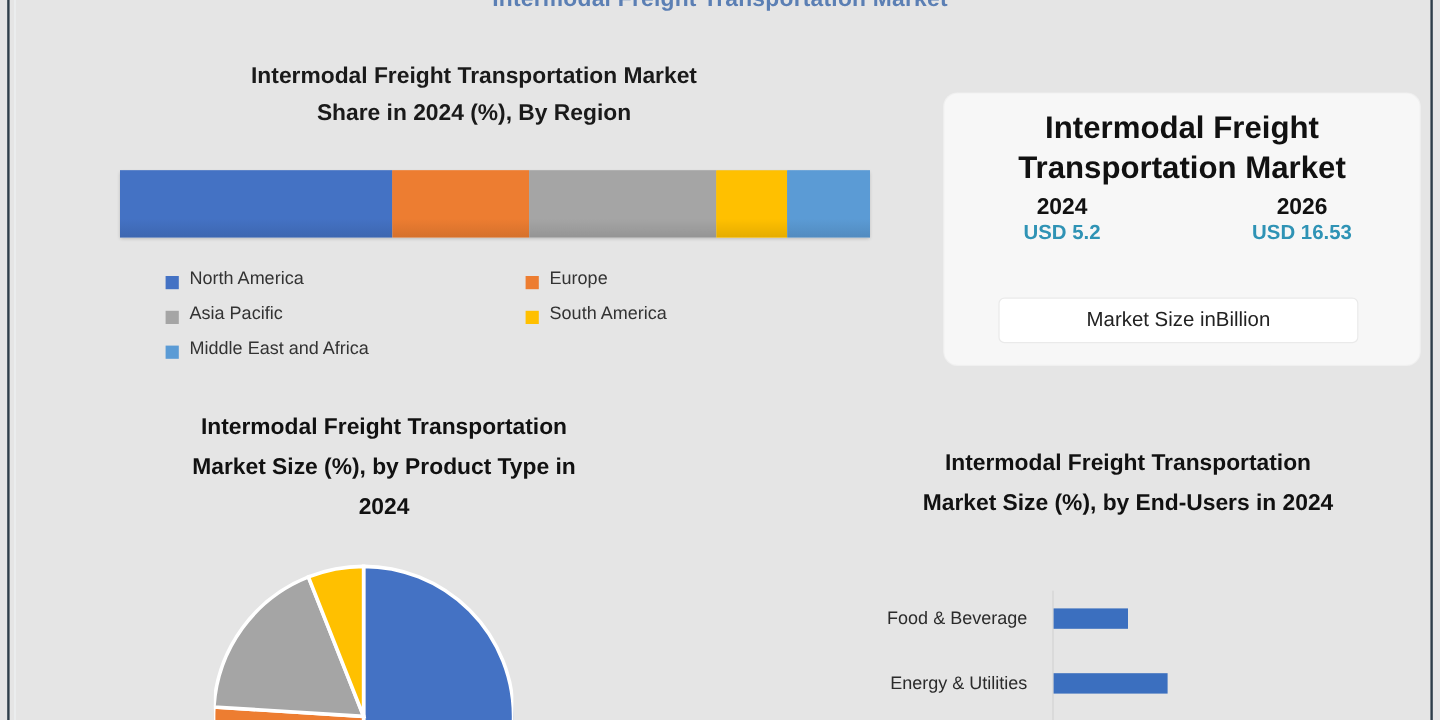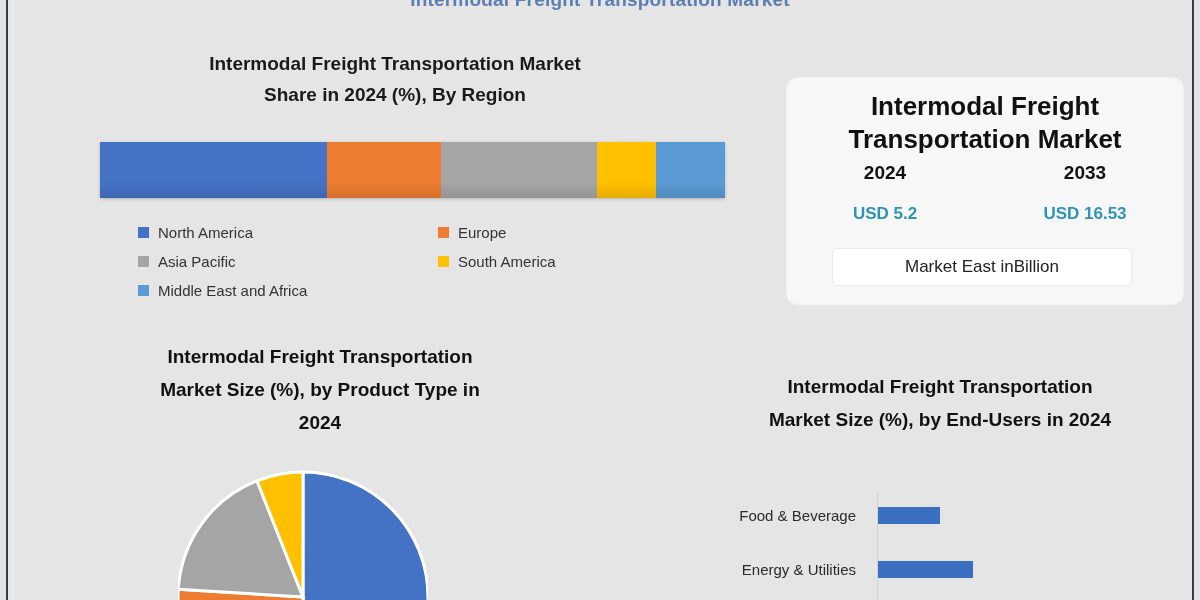--- a/index.html
+++ b/index.html
@@ -56,21 +56,21 @@
   #stacked-bar .seg { height: 100%; }
 
   #region-legend {
     position: absolute; left: 138px; top: 218px;
     width: 480px;
     display: grid;
     grid-template-columns: 300px 180px;
     grid-auto-rows: 29px;
     align-items: center;
   }
-  .legend-item { display: flex; align-items: center; }
+  .legend-item { display: flex; align-items: flex-end; }
   .legend-swatch {
     width: 11px; height: 11px; margin-right: 9px; flex: 0 0 auto;
   }
   .legend-label { font-size: 15px; color: #333; white-space: nowrap; }
 
   
   #size-panel {
     position: absolute; left: 787px; top: 78px;
     width: 396px; height: 226px;
     background: #f7f7f7;
@@ -84,21 +84,21 @@
     color: #111;
   }
   .year-row {
     position: absolute; top: 84px; left: 18px;
     width: 360px;
     display: flex; justify-content: space-between;
   }
   .year-col { width: 160px; text-align: center; }
   .year-label { font-size: 19px; font-weight: bold; color: #111; }
   .year-value {
-    margin-top: 20px;
+    margin-top: 0;
     font-size: 17px; font-weight: bold; color: #2f93b5;
   }
   #size-unit-box {
     position: absolute; left: 45px; top: 170px;
     width: 300px; height: 38px;
     background: #ffffff;
     border: 1px solid #eaeaea;
     border-radius: 5px;
     display: flex; align-items: center; justify-content: center;
     font-size: 17px; color: #222;
@@ -196,26 +196,26 @@
     <div id="size-panel-title">
       <div>Intermodal Freight</div>
       <div>Transportation Market</div>
     </div>
     <div class="year-row">
       <div class="year-col">
         <div class="year-label">2024</div>
         <div class="year-value">USD 5.2</div>
       </div>
       <div class="year-col">
-        <div class="year-label">2033</div>
+        <div class="year-label">2026</div>
         <div class="year-value">USD 16.53</div>
       </div>
     </div>
     <div id="size-unit-box">
-      <span>Market East in </span>
+      <span>Market Size in </span>
       <b>Billion</b>
     </div>
   </div>
 
   <div id="sec-product-title">
     <div>Intermodal Freight Transportation</div>
     <div>Market Size (%), by Product Type in</div>
     <div>2024</div>
   </div>
 

